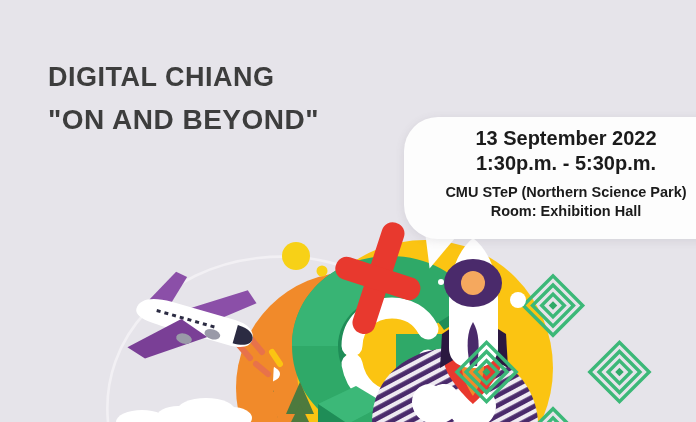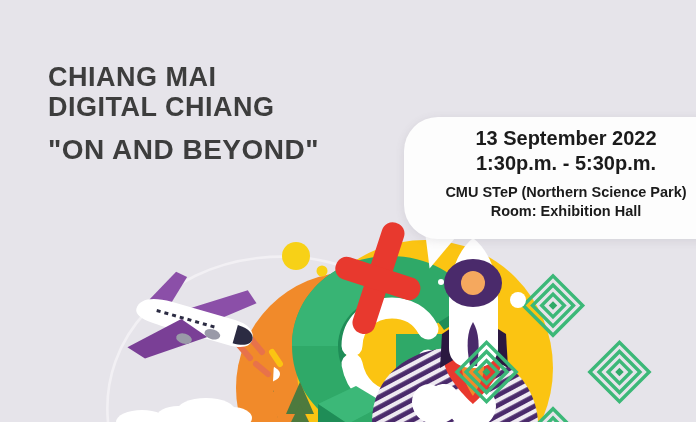--- a/index.html
+++ b/index.html
@@ -300,18 +300,17 @@
   <div id="bubble"></div>
 
   <div id="bubble-text">
     <span class="big">13 September 2022</span>
     <span class="big">1:30p.m. - 5:30p.m.</span>
     <span class="small first">CMU STeP (Northern Science Park)</span>
     <span class="small">Room: Exhibition Hall</span>
   </div>
 
   <div id="headline">
-    <span class="l">CHIANG MAI</span>
     <span class="l">DIGITAL CHIANG</span>
     <span class="l tagline">"ON AND BEYOND"</span>
   </div>
 
 </div>
 
 </body></html>

